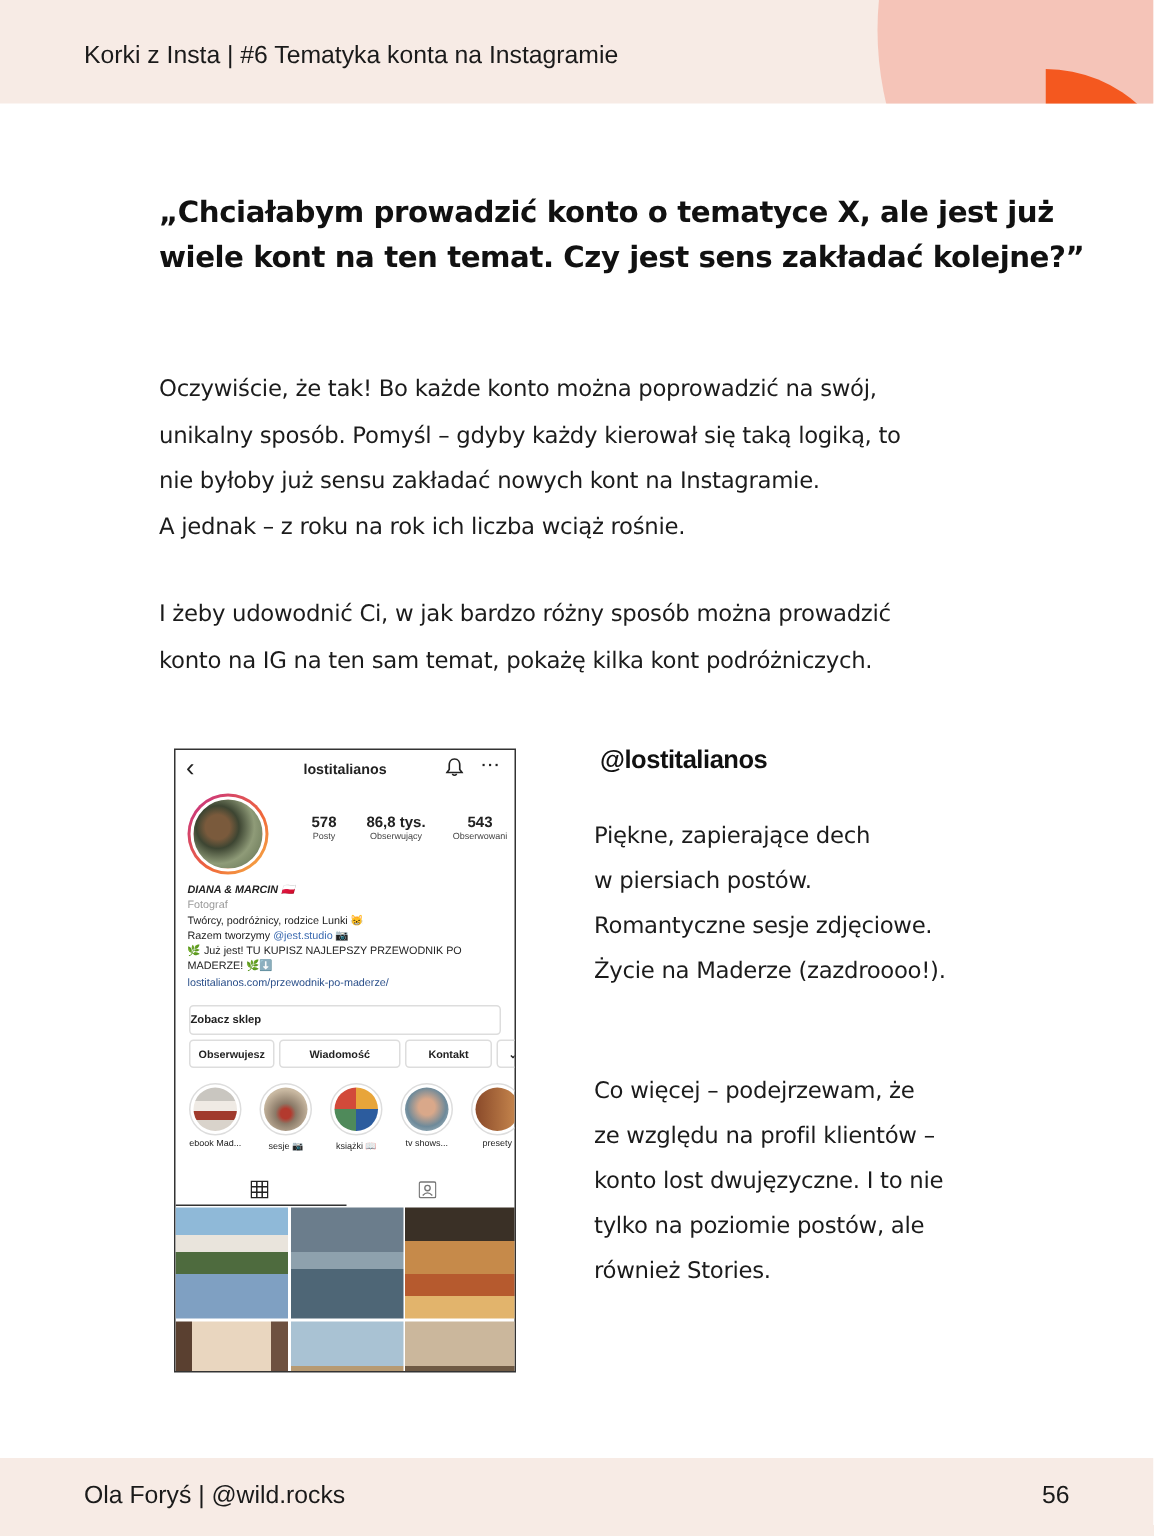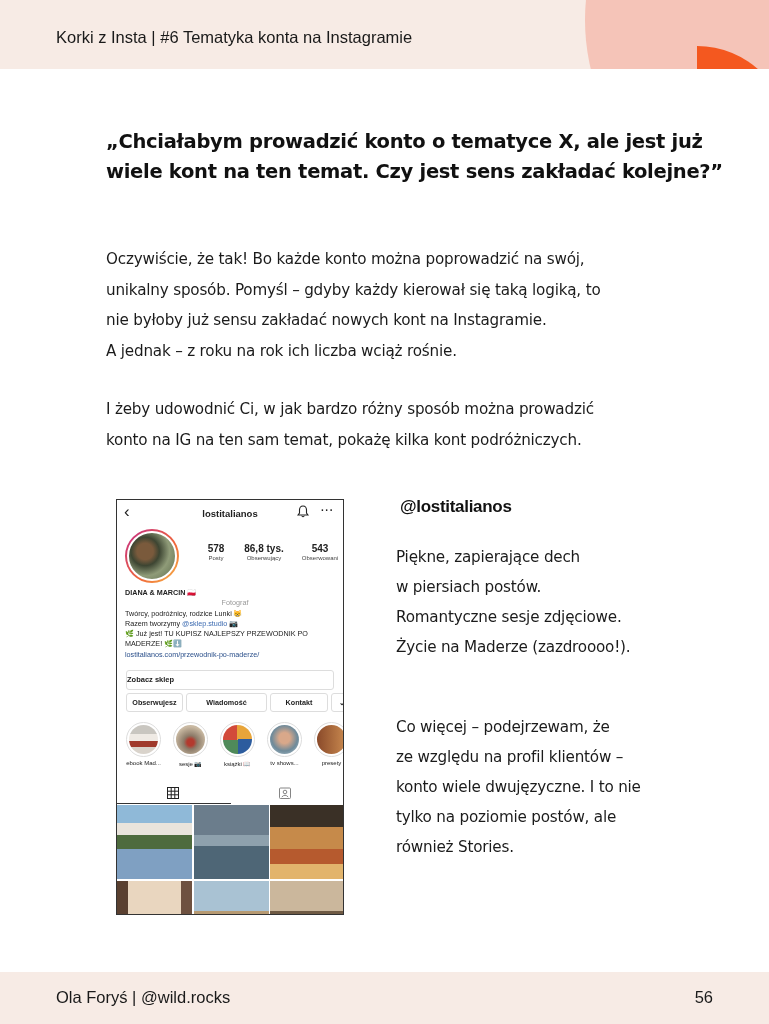--- a/index.html
+++ b/index.html
@@ -55,22 +55,22 @@
   }
   .ig-avatar-inner {
     width: 100%; height: 100%; border-radius: 50%; border: 2px solid #fff;
     background: radial-gradient(circle at 35% 40%, #7a5a3c 0 20%, #3d4532 35%, #8f9b78 60%, #5b6a4a 100%);
   }
   .ig-stats { position: absolute; left: 82px; top: 43px; display: flex; gap: 0; }
   .ig-stat { text-align: center; }
   .ig-stat .n { font-size: 10px; font-weight: bold; }
   .ig-stat .l { font-size: 6px; color: #444; margin-top: 1px; }
   .ig-bio { position: absolute; left: 8px; top: 88px; width: 220px; font-size: 7.2px; line-height: 10.3px; }
-  .ig-bio .name { font-weight: bold; }
-  .ig-bio .cat { color: #999; text-align: center; }
+  .ig-bio .name { font-weight: bold; font-style: italic; }
+  .ig-bio .cat { color: #999; }
   .ig-bio .link { color: #2a4f8a; }
   .ig-bio .mention { color: #3b6ab0; }
   .ig-btn-wide {
     position: absolute; left: 9px; top: 170px; width: 208px; height: 20px;
     border: 1px solid #ddd; border-radius: 3px; font-size: 7.5px; font-weight: bold;
     line-height: 18px;
   }
   .ig-btn-row { position: absolute; left: 9px; top: 193px; display: flex; gap: 3px; }
   .ig-btn {
     height: 19px; border: 1px solid #ddd; border-radius: 3px; font-size: 7.2px; font-weight: bold;
@@ -161,21 +161,21 @@
     <div class="ig-stat" style="width:50px">
       <div class="n">543</div>
       <div class="l">Obserwowani</div>
     </div>
   </div>
 
   <div class="ig-bio">
     <div class="name">DIANA &amp; MARCIN 🇵🇱</div>
     <div class="cat">Fotograf</div>
     <div>Twórcy, podróżnicy, rodzice Lunki 😸</div>
-    <div><span>Razem tworzymy </span><span class="mention">@sklep.studio</span><span> 📷</span></div>
+    <div><span>Razem tworzymy </span><span class="mention">@jest.studio</span><span> 📷</span></div>
     <div>🌿 Już jest! TU KUPISZ NAJLEPSZY PRZEWODNIK PO MADERZE! 🌿⬇️</div>
     <div class="link">lostitalianos.com/przewodnik-po-maderze/</div>
   </div>
 
   <div class="ig-btn-wide">Zobacz sklep</div>
   <div class="ig-btn-row">
     <div class="ig-btn" style="width:57px">Obserwujesz</div>
     <div class="ig-btn" style="width:81px">Wiadomość</div>
     <div class="ig-btn" style="width:58px">Kontakt</div>
     <div class="ig-btn" style="width:22px">⌄</div>
@@ -242,21 +242,21 @@
 <div class="side-para s1">
   <div>Piękne, zapierające dech</div>
   <div>w piersiach postów.</div>
   <div>Romantyczne sesje zdjęciowe.</div>
   <div>Życie na Maderze (zazdroooo!).</div>
 </div>
 
 <div class="side-para s2">
   <div>Co więcej – podejrzewam, że</div>
   <div>ze względu na profil klientów –</div>
-  <div>konto wiele dwujęzyczne. I to nie</div>
+  <div>konto lost dwujęzyczne. I to nie</div>
   <div>tylko na poziomie postów, ale</div>
   <div>również Stories.</div>
 </div>
 
 <div class="footer">
   <div class="footer-author">Ola Foryś | @wild.rocks</div>
   <div class="footer-page">56</div>
 </div>
 
 </body></html>

